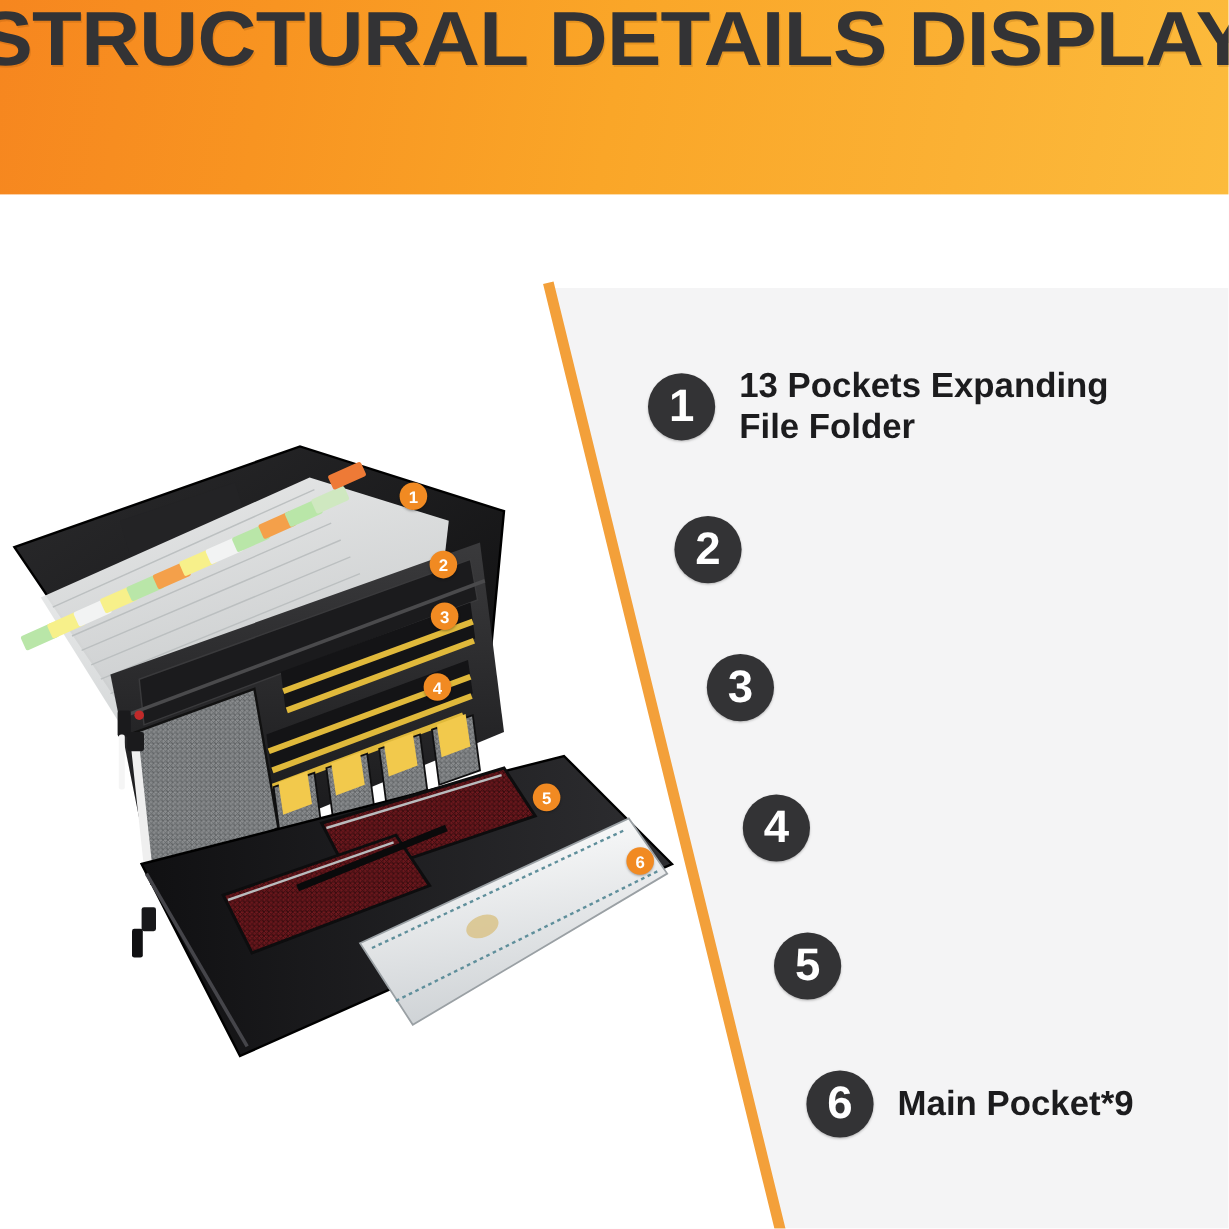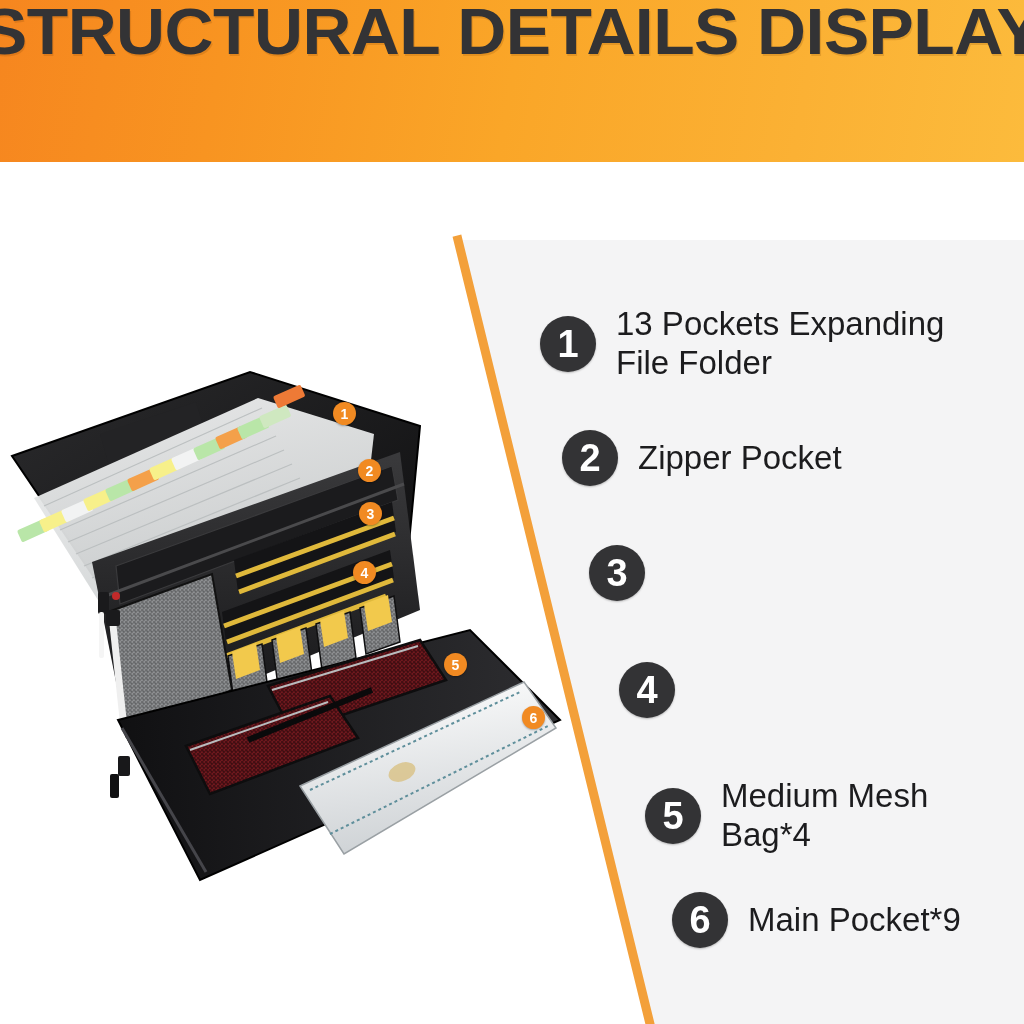--- a/index.html
+++ b/index.html
@@ -40,22 +40,22 @@
   .spec-list{position:absolute;left:0;top:162px;width:1024px;height:862px;}
   .spec-item{position:absolute;display:flex;align-items:center;}
   .spec-badge{
     flex:0 0 auto;width:56px;height:56px;border-radius:50%;
     background:#333335;color:#ffffff;
     display:flex;align-items:center;justify-content:center;
     font-size:38px;font-weight:bold;line-height:1;
     box-shadow:0 1px 2px rgba(0,0,0,.25);
   }
   .spec-label{
-    margin-left:20px;color:#1c1c1e;font-size:33px;line-height:1.18;
-    font-weight:400;white-space:pre-line;
+    margin-left:20px;color:#1c1c1e;font-size:29px;line-height:1.18;
+    font-weight:700;white-space:pre-line;
   }
 
   .it1{left:540px;top:143px;}
   .it2{left:562px;top:268px;}
   .it3{left:589px;top:383px;}
   .it4{left:619px;top:500px;}
   .it5{left:645px;top:615px;}
   .it6{left:672px;top:730px;}
 
   
@@ -253,34 +253,32 @@
   <div class="spec-list">
 
     <div class="spec-item it1">
       <div class="spec-badge">1</div>
       <div class="spec-label">13 Pockets Expanding
 File Folder</div>
     </div>
 
     <div class="spec-item it2">
       <div class="spec-badge">2</div>
-      <div class="spec-label">Zipper Pocket</div>
     </div>
 
     <div class="spec-item it3">
       <div class="spec-badge">3</div>
     </div>
 
     <div class="spec-item it4">
       <div class="spec-badge">4</div>
     </div>
 
     <div class="spec-item it5">
       <div class="spec-badge">5</div>
-      <div class="spec-label">Medium Mesh Bag*4</div>
     </div>
 
     <div class="spec-item it6">
       <div class="spec-badge">6</div>
       <div class="spec-label">Main Pocket*9</div>
     </div>
 
   </div>
 
 </div>

